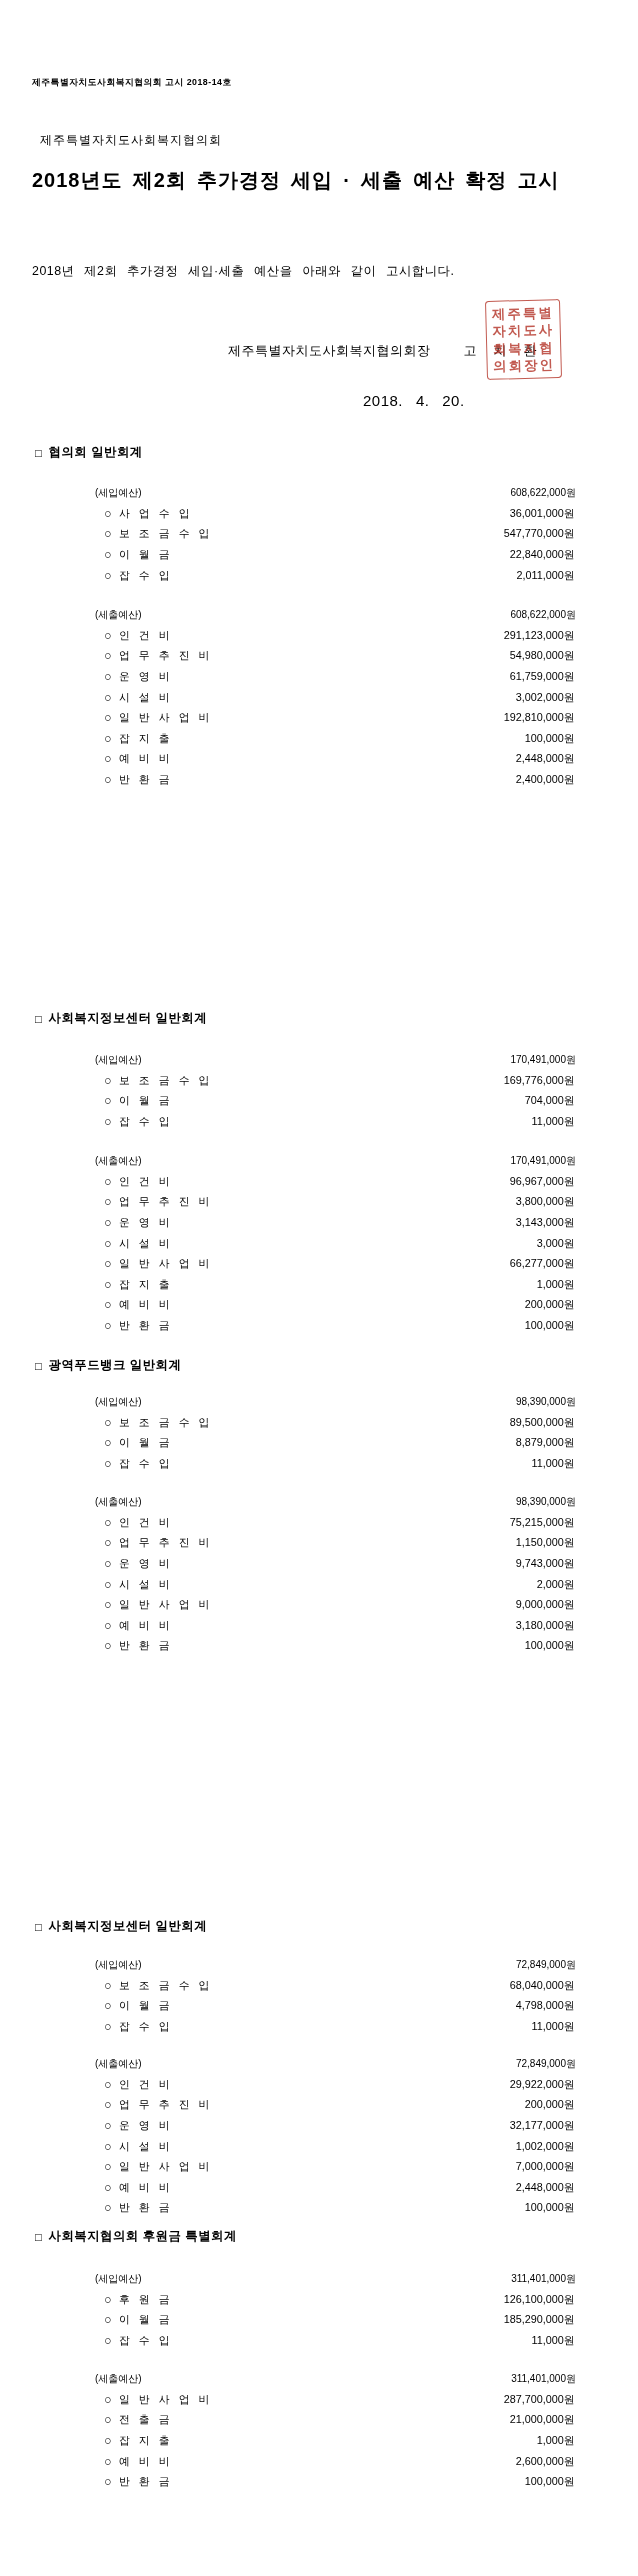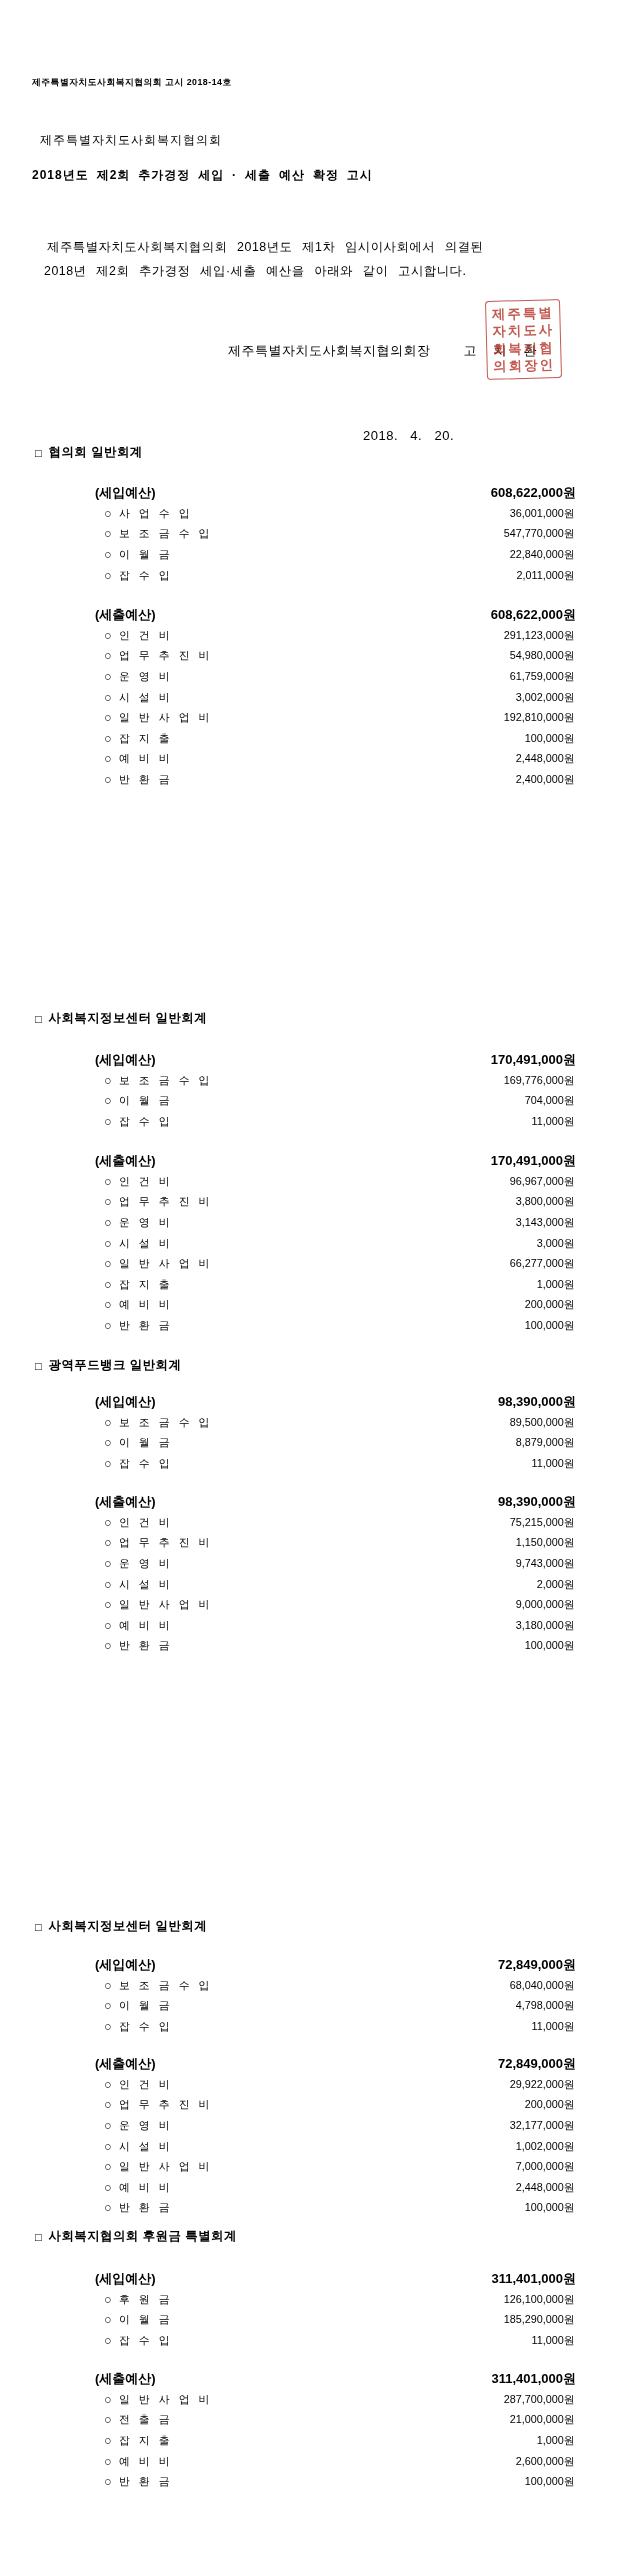--- a/index.html
+++ b/index.html
@@ -5,61 +5,60 @@
   html,body{margin:0;padding:0;background:#fff;}
   .page{
     position:relative;width:639px;height:3615px;background:#ffffff;
     font-family:"Liberation Sans","DejaVu Sans",sans-serif;color:#000;
     overflow:hidden;
   }
   .abs{position:absolute;white-space:nowrap;}
 
   .notice-no{top:77px;left:32px;font-size:8.8px;font-weight:600;letter-spacing:0.5px;text-align:center;}
   .title1{top:132px;left:40px;font-size:12px;font-weight:400;letter-spacing:1px;}
-  .title2{top:167px;left:32px;font-size:12px;font-weight:700;letter-spacing:1px;word-spacing:3.6px;}
+  .title2{top:167px;left:32px;font-size:20px;font-weight:700;letter-spacing:1px;word-spacing:3.6px;}
   .body1{top:239px;left:47px;font-size:12.4px;letter-spacing:0.5px;word-spacing:5.7px;}
-  .body2{top:263px;left:44px;font-size:12.4px;letter-spacing:0.5px;word-spacing:5.7px;}
+  .body2{top:263px;left:32px;font-size:12.4px;letter-spacing:0.5px;word-spacing:5.7px;}
 
   .signature{top:342px;left:228px;font-size:13px;font-weight:500;letter-spacing:0.5px;}
   .sig-name{margin-left:33px;word-spacing:12.4px;}
   .seal{
     top:300px;left:486px;width:73px;height:77px;
     border:1.5px solid #b5372b;border-radius:3.6px;
     transform:rotate(-1.5deg);color:#b5372b;opacity:.82;
     display:flex;align-items:center;justify-content:center;overflow:hidden;
   }
   .seal-text{
     width:65px;font-size:13.4px;font-weight:700;line-height:17.5px;letter-spacing:2.1px;
     word-break:break-all;white-space:normal;text-align:center;
   }
-  .date{top:392px;left:363px;font-size:13px;letter-spacing:0.5px;word-spacing:8.2px;margin-top:36px;}
+  .date{top:392px;left:363px;font-size:15px;letter-spacing:0.5px;word-spacing:8.2px;}
 
   .sec-header{left:35px;width:541px;font-size:12.4px;font-weight:700;letter-spacing:0.5px;display:flex;align-items:center;}
   .sec-sq{font-size:11.3px;margin-right:6.2px;font-weight:400;}
   .sec-amt{margin-left:auto;font-weight:400;font-size:10.8px;letter-spacing:0;}
 
   .grp{left:95px;width:481px;}
   .row{height:20.6px;display:flex;align-items:center;}
-  .total-row{font-weight:700;font-size:13px;}
+  .total-row{font-weight:400;font-size:10px;}
   .gamt{margin-left:auto;}
   .item-row{padding-left:9.3px;font-size:10.8px;}
   .bullet{font-size:12.4px;margin-right:7.2px;transform:scaleY(1.12);font-weight:400;}
   .ilabel{word-spacing:4.1px;letter-spacing:1px;}
   .iamt{margin-left:auto;padding-right:1.5px;text-align:right;}
 </style>
 </head>
 <body>
 
 <div class="page">
 
   <div class="abs notice-no">제주특별자치도사회복지협의회 고시 2018-14호</div>
   <div class="abs title1">제주특별자치도사회복지협의회</div>
   <div class="abs title2">2018년도 제2회 추가경정 세입 · 세출 예산 확정 고시</div>
 
-  <div class="abs body1">제주특별자치도사회복지협의회 2018년도 제1차 임시이사회에서 의결된</div>
   <div class="abs body2">2018년 제2회 추가경정 세입·세출 예산을 아래와 같이 고시합니다.</div>
 
   <div class="abs signature">
     <span>제주특별자치도사회복지협의회장</span><span class="sig-name">고 치 환</span>
   </div>
   <div class="abs seal">
     <div class="seal-text">제주특별자치도사회복지협의회장인</div>
   </div>
   <div class="abs date">2018. 4. 20.</div>
 

